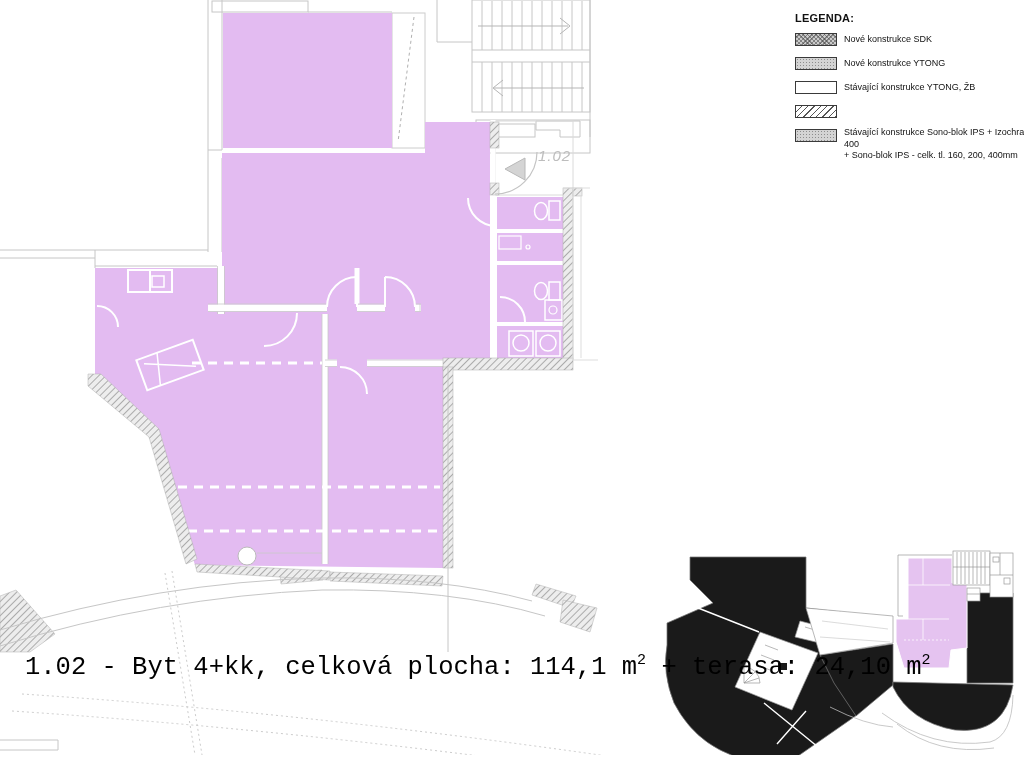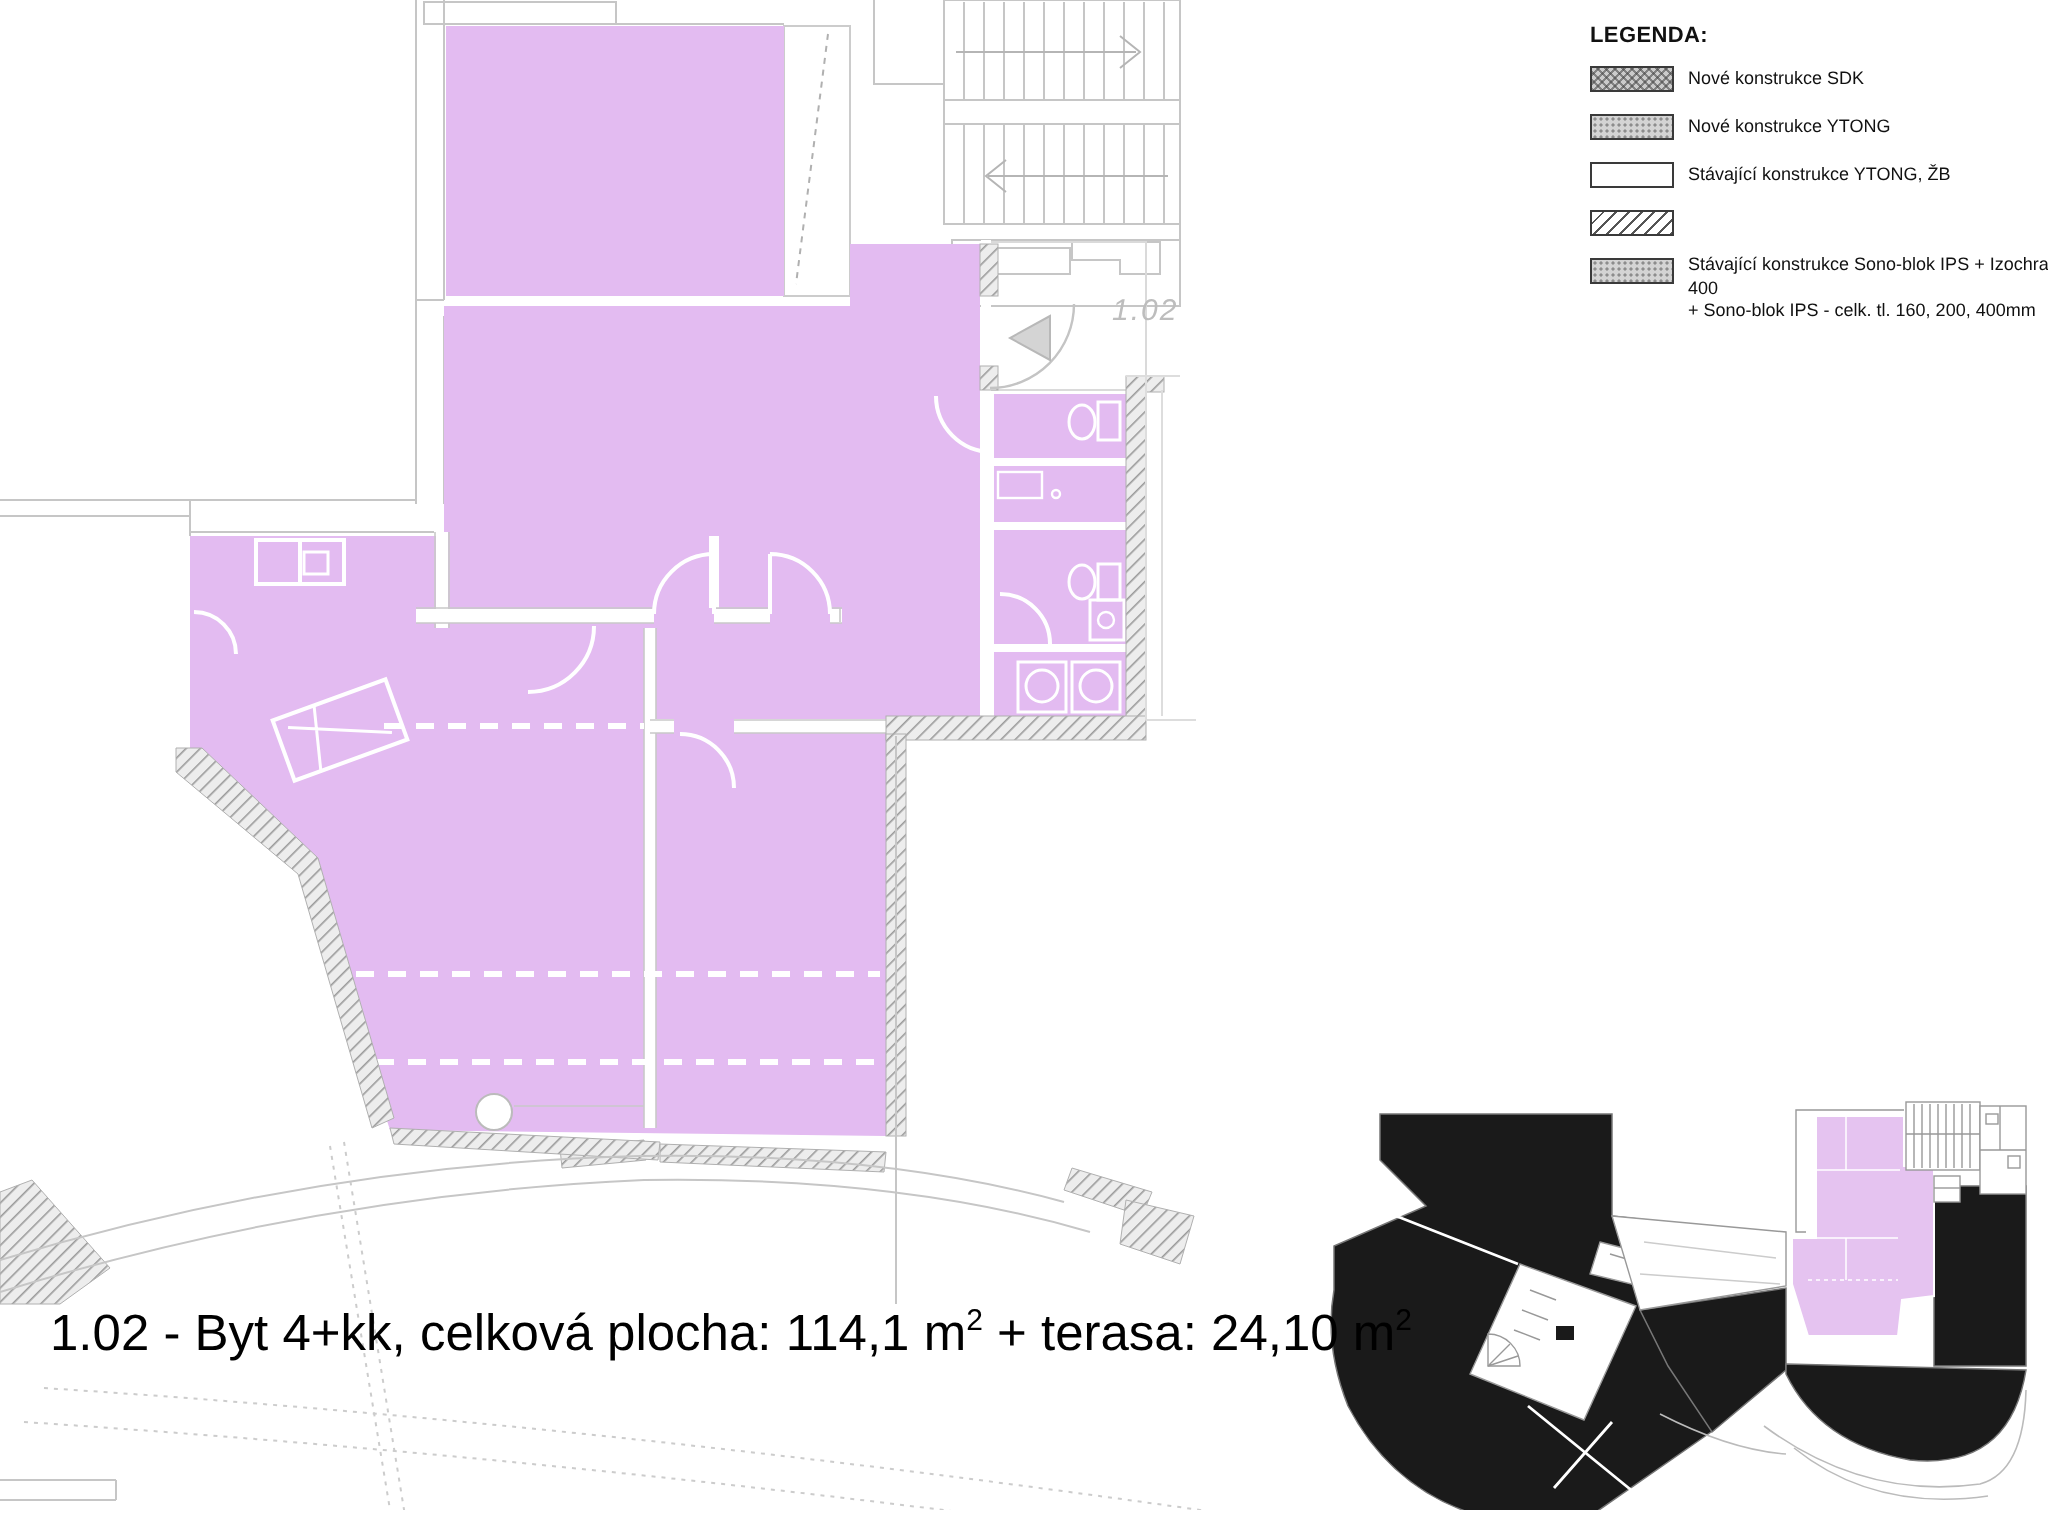--- a/index.html
+++ b/index.html
@@ -30,23 +30,23 @@
     background-image:repeating-linear-gradient(45deg,rgba(70,70,70,.55) 0 1px,transparent 1px 3px),
                      repeating-linear-gradient(-45deg,rgba(70,70,70,.55) 0 1px,transparent 1px 3px);}
   .sw-stipple{background-color:#d4d4d4;
     background-image:radial-gradient(#8d8d8d .7px,transparent .9px);background-size:3px 3px;}
   .sw-plain{background:#fff;}
   .sw-diagonal{background-color:#fff;
     background-image:repeating-linear-gradient(-45deg,#555 0 1px,transparent 1px 4.5px);}
   .ltext{font-size:9px;line-height:11.5px;}
 
   #caption{position:absolute;left:25px;top:653px;font-size:25.5px;color:var(--c-caption-text,#000);
-           white-space:nowrap;}
+           white-space:nowrap;font-family:Liberation Mono, monospace;}
   #caption .sup{font-size:15px;position:relative;top:-10px;}
-  #door-label{position:absolute;left:556px;top:147px;font-size:15px;font-style:italic;
+  #door-label{position:absolute;left:538px;top:147px;font-size:15px;font-style:italic;
               color:var(--c-plan-label,#bdbdbd);letter-spacing:1px;}
 </style>
 </head>
 <body>
 
 <div id="canvas">
 
   <svg id="plan-svg" width="660" height="767" viewBox="0 0 660 767">
     <defs>
       <pattern id="hp" width="5" height="5" patternUnits="userSpaceOnUse" patternTransform="rotate(45)">

